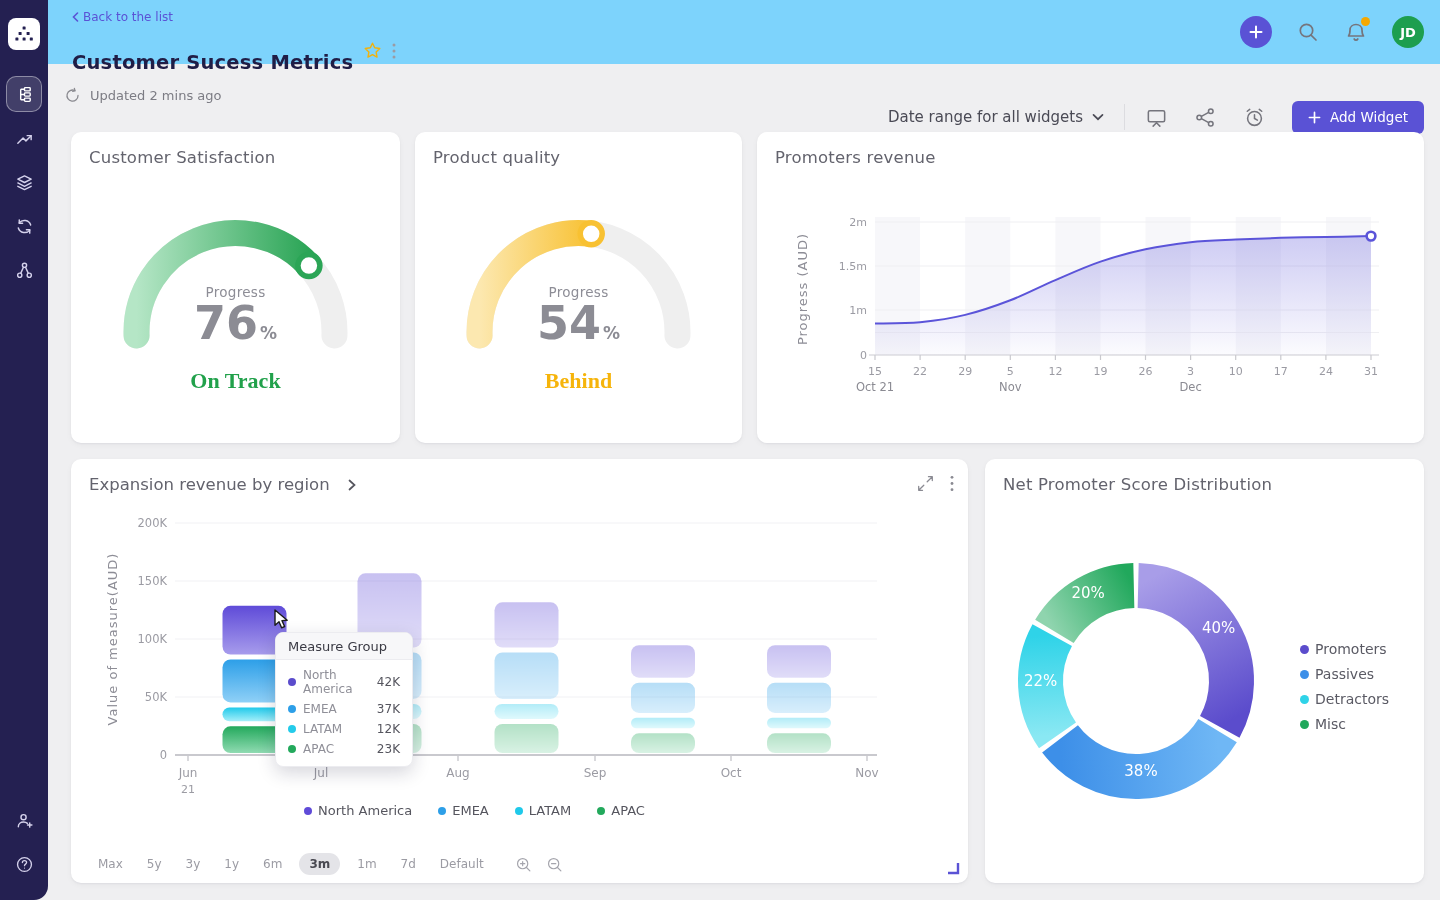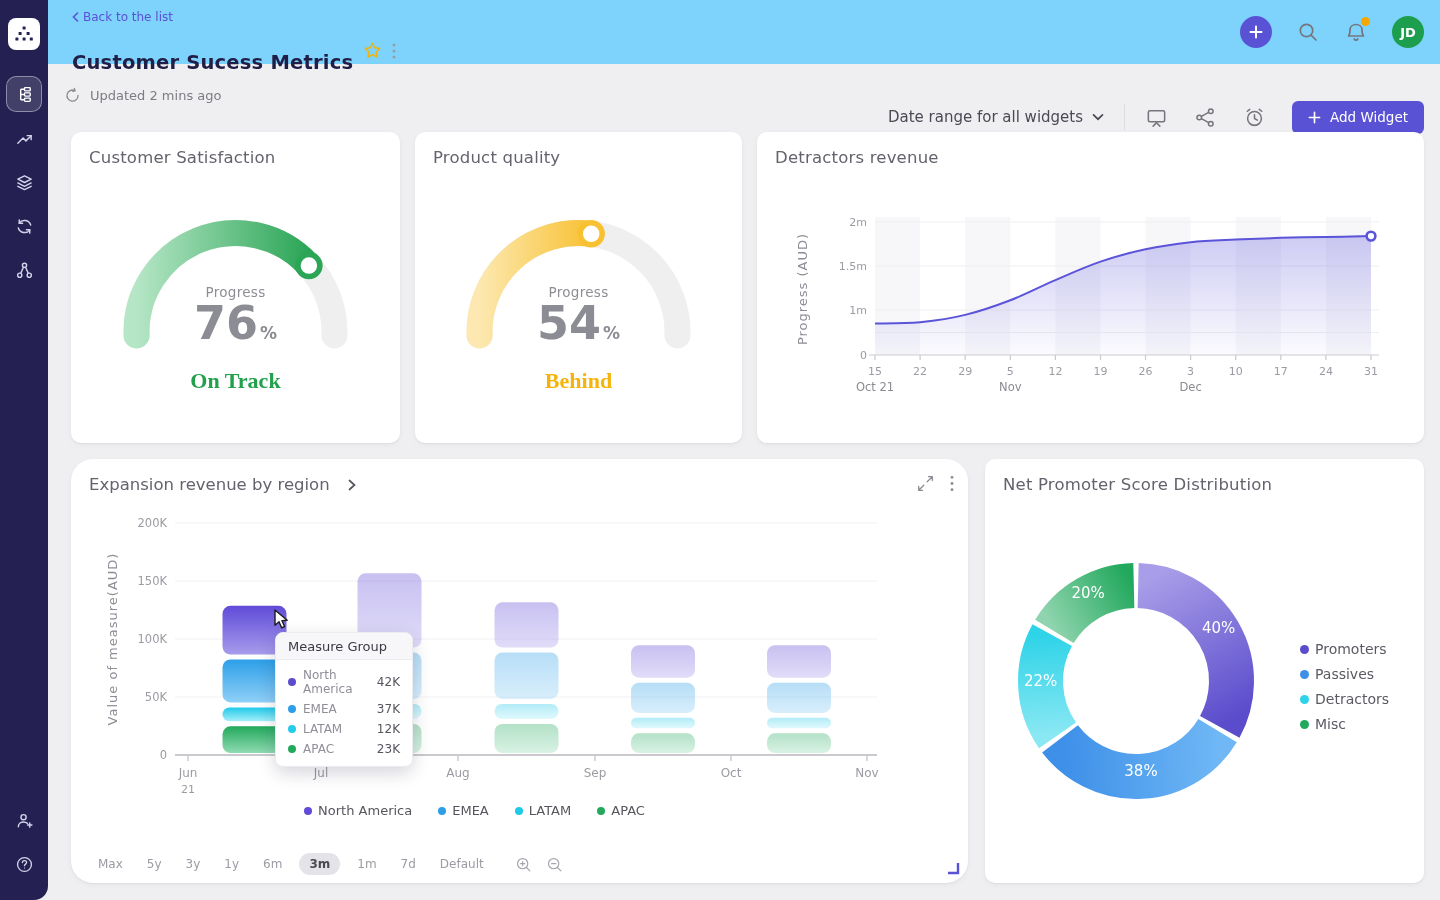--- a/index.html
+++ b/index.html
@@ -33,21 +33,21 @@
   .tb-divider { width:1px; height:26px; background:#DCDCE0; margin:0 20px; }
   .tb-icons { display:flex; align-items:center; gap:26px; color:#6E6E78; }
   .add-widget { margin-left:26px; height:33px; padding:0 16px; border-radius:6px; background:#5A52D5; color:#fff; font-size:13.5px; border:none; display:flex; align-items:center; gap:9px; cursor:pointer; font-family:inherit; }
 
   
   .card { position:absolute; background:#fff; border-radius:10px; box-shadow:0 1px 2px rgba(20,20,43,.05), 0 2px 6px rgba(20,20,43,.04); }
   .card-title { position:absolute; left:18px; top:16px; font-size:16.5px; color:#63636D; font-weight:500; letter-spacing:.2px; z-index:2; }
   #card-sat  { left:23px;  top:68px;  width:329px; height:311px; }
   #card-qual { left:367px; top:68px;  width:327px; height:311px; }
   #card-area { left:709px; top:68px;  width:667px; height:311px; }
-  #card-bar  { left:23px;  top:395px; width:897px; height:424px;border-radius:22px; }
+  #card-bar  { left:23px;  top:395px; width:897px; height:424px; }
   #card-nps  { left:937px; top:395px; width:439px; height:424px; }
   .card svg.chart { position:absolute; left:0; top:0; }
   svg text { font-family:"DejaVu Sans", sans-serif; }
 
   .gauge-center { position:absolute; left:0; width:100%; text-align:center; }
   .g-label { top:152px; font-size:13.5px; color:#8D8D96; letter-spacing:.3px; }
   .g-value { top:168px; font-size:46px; font-weight:600; color:#8C8C94; line-height:1; }
   .g-value .unit { font-size:17px; font-weight:600; margin-left:2px; }
   .g-status { top:236px; font-size:22px; font-weight:600;font-family:Liberation Serif, serif; }
 
@@ -271,21 +271,21 @@
     <path d="M64.56 203.46 A99 99 0 1 1 262.44 203.46" stroke="#EFEFEF" stroke-width="26" fill="none" stroke-linecap="round"></path>
     <path d="M64.56 203.46 A99 99 0 0 1 176.18 101.82" stroke="url(#gg1)" stroke-width="26" fill="none" stroke-linecap="round"></path>
     <circle cx="176.2" cy="101.8" r="11" fill="#fff" stroke="#F8C132" stroke-width="5.5"></circle>
         </svg>
       <div class="gauge-center g-label">Progress</div>
       <div class="gauge-center g-value"><span>54</span><span class="unit">%</span></div>
       <div class="gauge-center g-status" id="status-1" style="color: rgb(246, 180, 10);">Behind</div>
     </section>
 
     <section class="card" id="card-area">
-      <div class="card-title">Detractors revenue</div>
+      <div class="card-title">Promoters revenue</div>
       <svg class="chart" id="area-chart" width="667" height="311" viewBox="0 0 667 311">
           <defs>
             <linearGradient id="areaGrad" x1="0" y1="0" x2="0" y2="1">
      <stop offset="0" stop-color="#5B54D9" stop-opacity="0.30"></stop>
      <stop offset="1" stop-color="#5B54D9" stop-opacity="0.02"></stop>
             </linearGradient>
           </defs>
           <rect x="118.0" y="85" width="45.1" height="138" fill="#F7F7FA"></rect>
           <rect x="208.2" y="85" width="45.1" height="138" fill="#F7F7FA"></rect>
           <rect x="298.4" y="85" width="45.1" height="138" fill="#F7F7FA"></rect>

